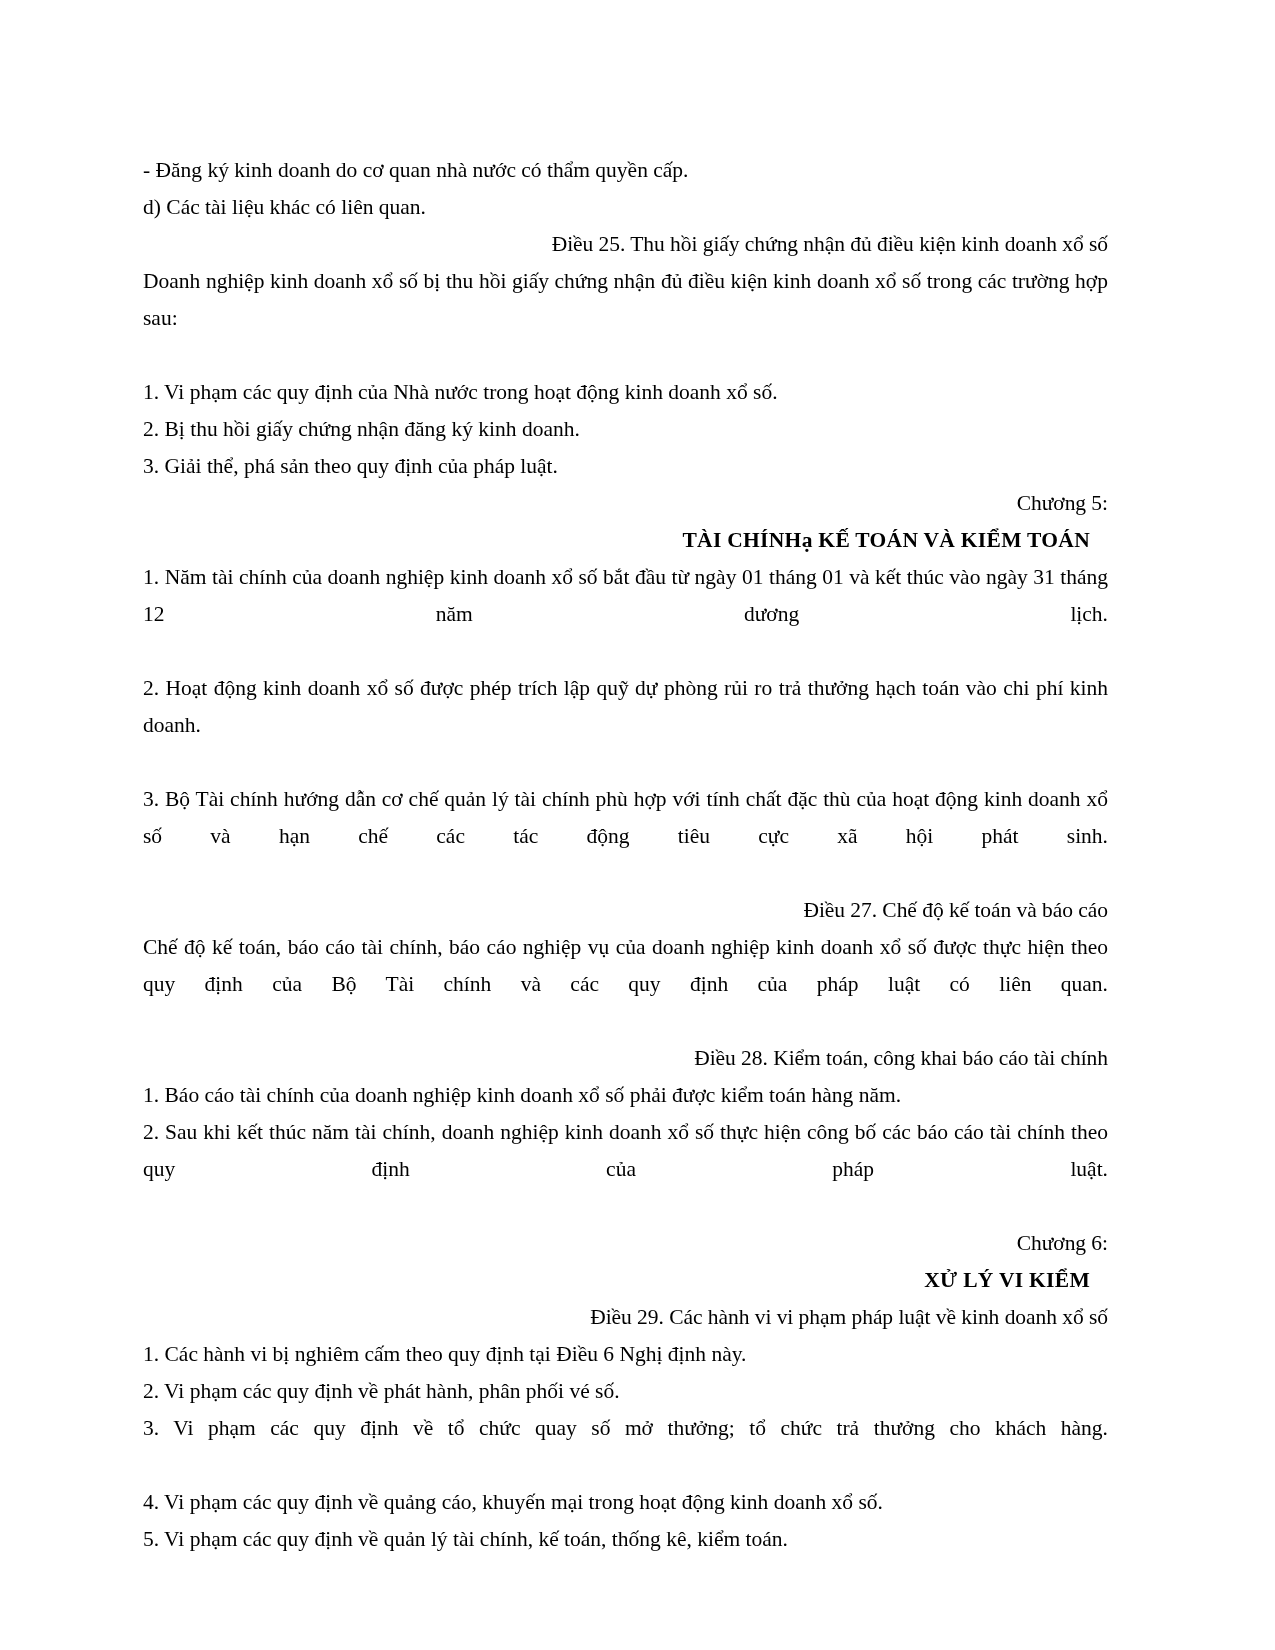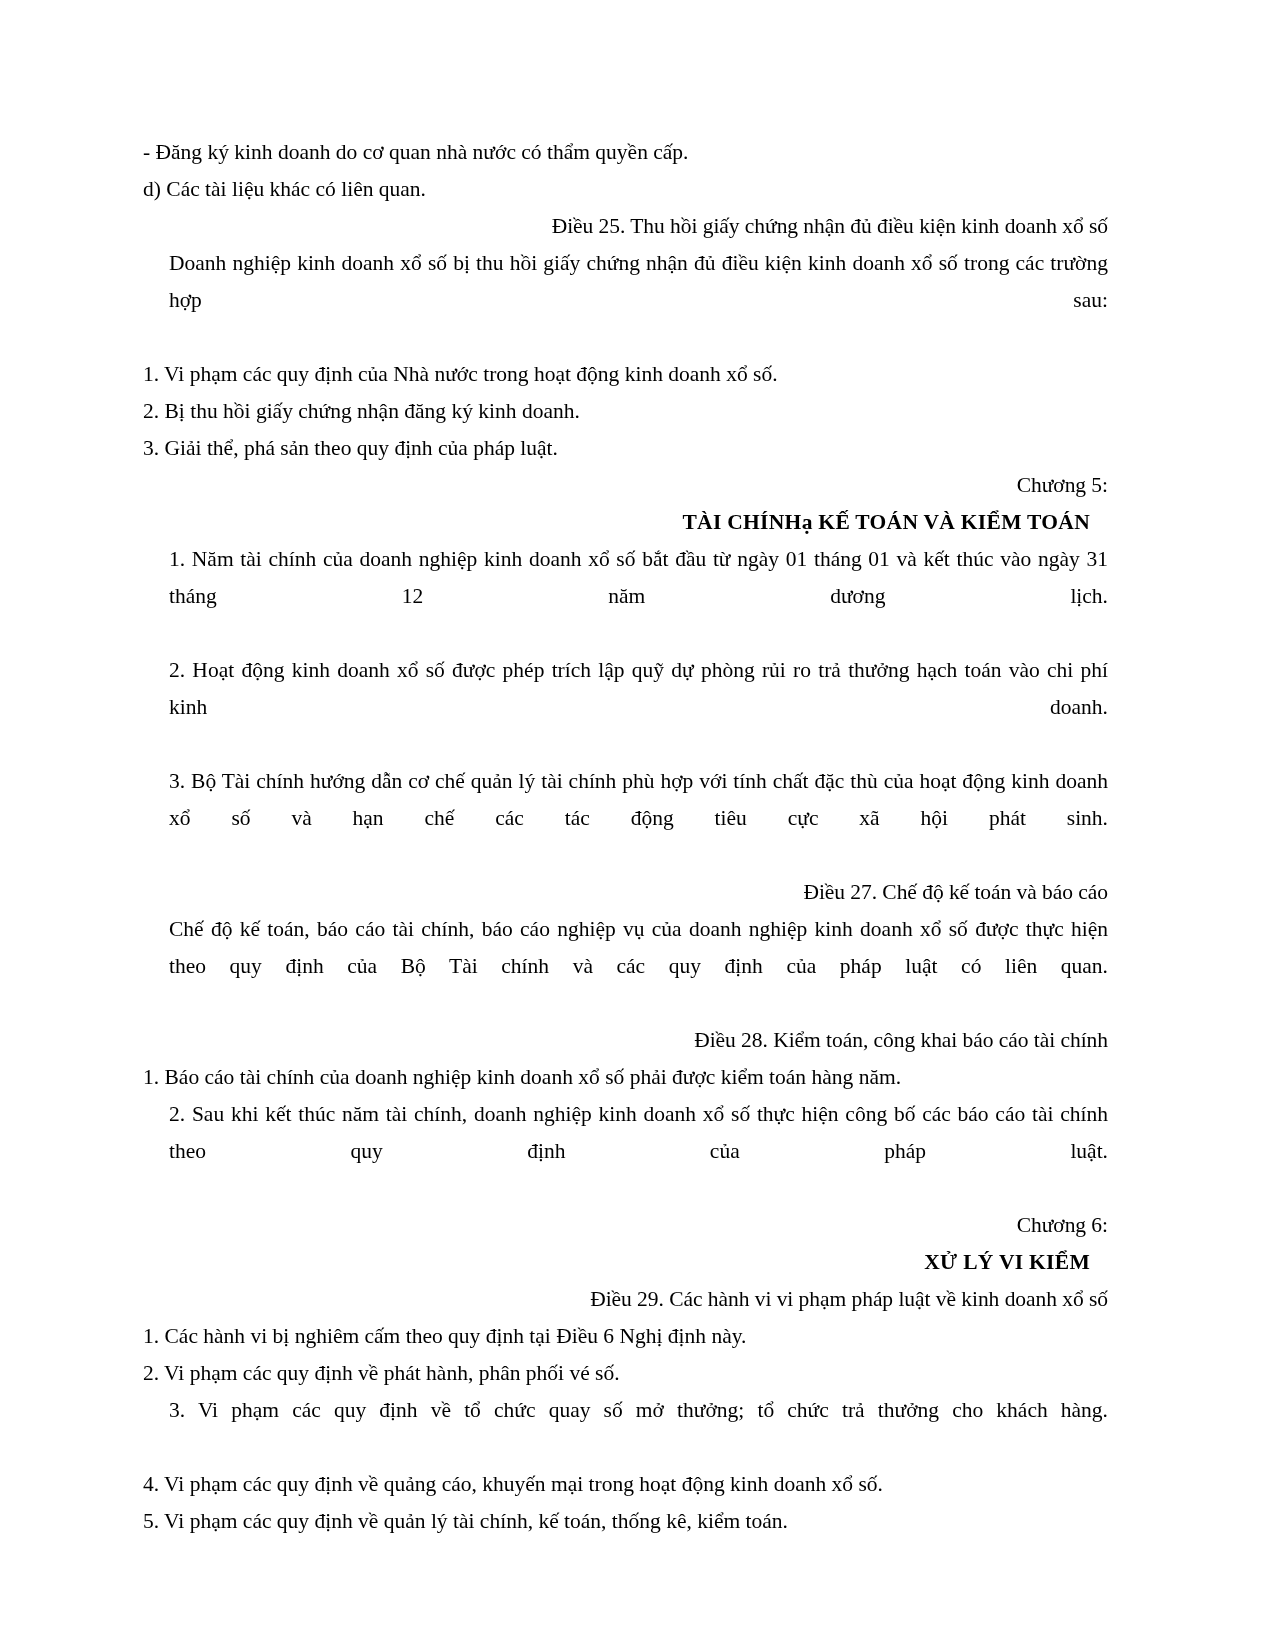--- a/index.html
+++ b/index.html
@@ -17,21 +17,21 @@
     margin: 0 auto;
     overflow: hidden;
     font-family: "Liberation Serif", "DejaVu Serif", serif;
     color: #000000;
     -webkit-font-smoothing: antialiased;
   }
 
   .content {
     position: absolute;
     left: 140px;
-    top: 134px;
+    top: 152px;
     width: 968px;
   }
 
   
   .line {
     font-size: 21.5px;
     line-height: 37px;
     color: #000;
     margin: 0;
     white-space: pre-wrap;
@@ -41,21 +41,20 @@
   .para {
     text-align: left;
     padding-left: 3px;
   }
 
   
   .para-just {
     text-align: justify;
     text-justify: inter-word;
     padding-left: 3px;
-    margin-left: 26px;
   }
   .para-just::after {
     content: "";
     display: inline-block;
     width: 100%;
   }
 
   
   .heading {
     font-weight: normal;

